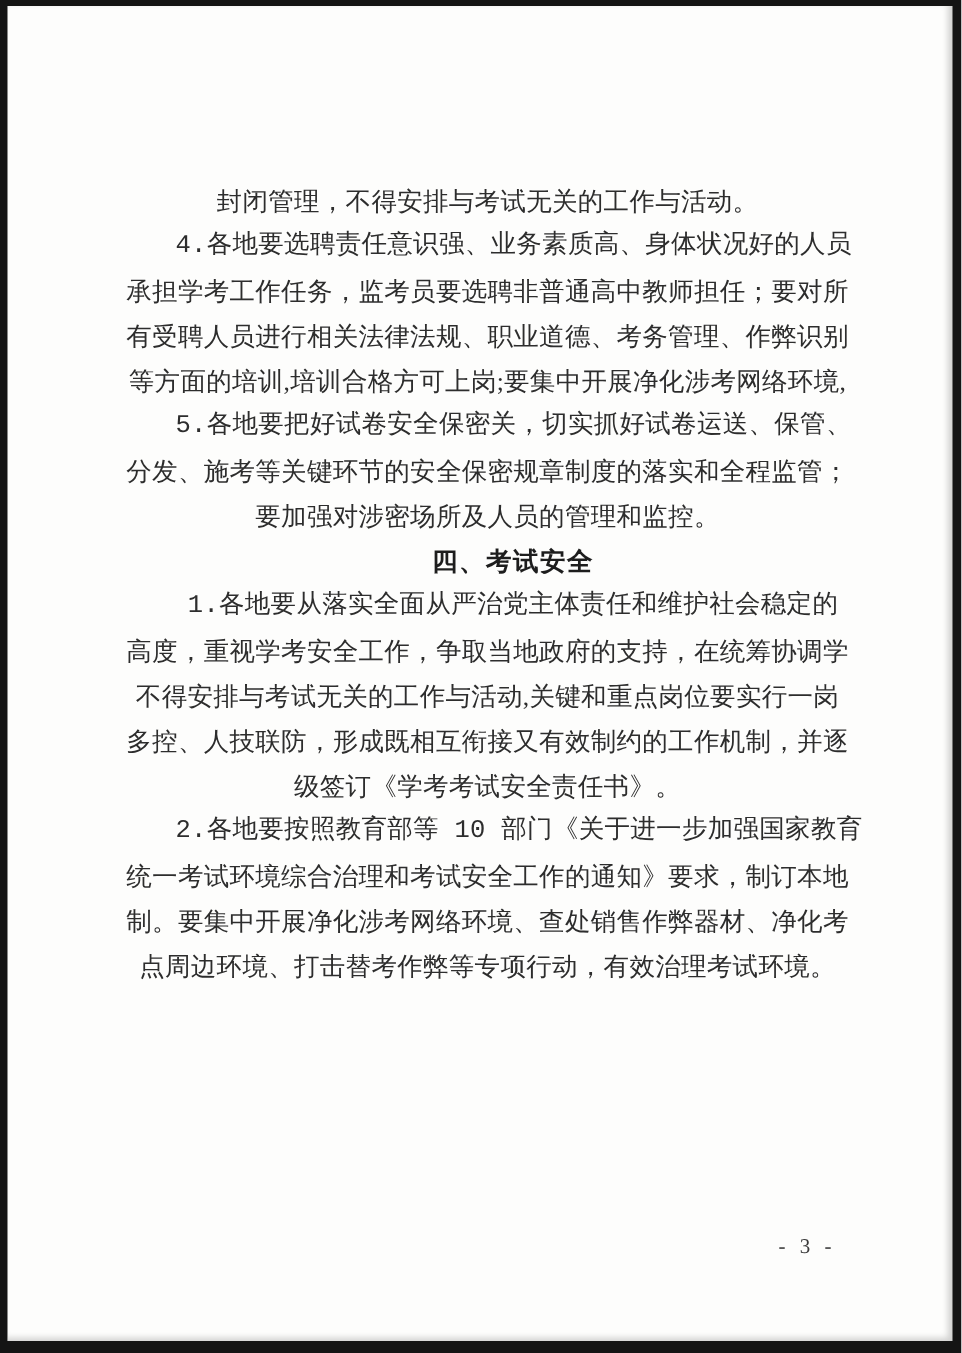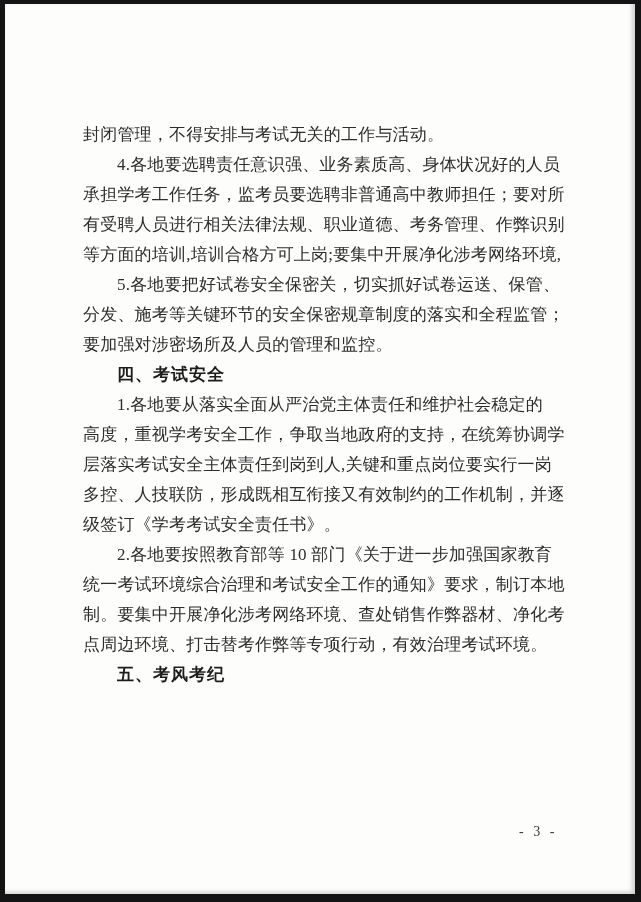--- a/index.html
+++ b/index.html
@@ -17,37 +17,39 @@
     background: #141414;
   }
   .page {
     position: absolute;
     left: 5px;
     top: 4px;
     width: 630px;
     height: 890px;
     background: #fdfdfc;
     box-shadow: inset -3px -2px 4px rgba(0,0,0,0.18);
+    text-align: center;
   }
   .content {
     position: absolute;
     left: 78px;
     top: 116px;
     width: 484px;
   }
   .line {
     height: 30px;
     line-height: 30px;
     font-size: 17px;
     color: #2d2d2d;
     white-space: nowrap;
     letter-spacing: 0.2px;
   }
   .indent {
     padding-left: 34px;
+    font-family: Liberation Mono, monospace;
   }
   .heading {
     font-family: Liberation Serif, serif;
     font-weight: bold;
     font-size: 17px;
     color: #1d1d1d;
     letter-spacing: 1px;
   }
   .pageno {
     position: absolute;
@@ -71,24 +73,23 @@
       <div class="line indent">4.各地要选聘责任意识强、业务素质高、身体状况好的人员</div>
       <div class="line">承担学考工作任务，监考员要选聘非普通高中教师担任；要对所</div>
       <div class="line">有受聘人员进行相关法律法规、职业道德、考务管理、作弊识别</div>
       <div class="line">等方面的培训,培训合格方可上岗;要集中开展净化涉考网络环境,</div>
       <div class="line indent">5.各地要把好试卷安全保密关，切实抓好试卷运送、保管、</div>
       <div class="line">分发、施考等关键环节的安全保密规章制度的落实和全程监管；</div>
       <div class="line">要加强对涉密场所及人员的管理和监控。</div>
       <div class="line indent heading">四、考试安全</div>
       <div class="line indent">1.各地要从落实全面从严治党主体责任和维护社会稳定的</div>
       <div class="line">高度，重视学考安全工作，争取当地政府的支持，在统筹协调学</div>
-      <div class="line">层落实考试安全主体责任到岗到人,关键和重点岗位要实行一岗</div>
+      <div class="line">不得安排与考试无关的工作与活动,关键和重点岗位要实行一岗</div>
       <div class="line">多控、人技联防，形成既相互衔接又有效制约的工作机制，并逐</div>
       <div class="line">级签订《学考考试安全责任书》。</div>
       <div class="line indent">2.各地要按照教育部等 10 部门《关于进一步加强国家教育</div>
       <div class="line">统一考试环境综合治理和考试安全工作的通知》要求，制订本地</div>
       <div class="line">制。要集中开展净化涉考网络环境、查处销售作弊器材、净化考</div>
       <div class="line">点周边环境、打击替考作弊等专项行动，有效治理考试环境。</div>
-      <div class="line indent heading">五、考风考纪</div>
     </div>
     <div class="pageno">- 3 -</div>
   </div>
 </div>
 
 </body></html>

